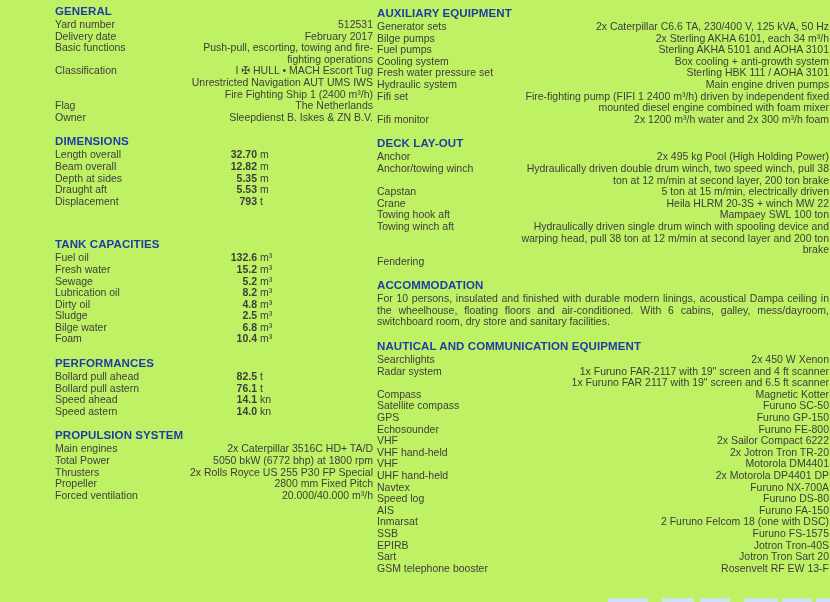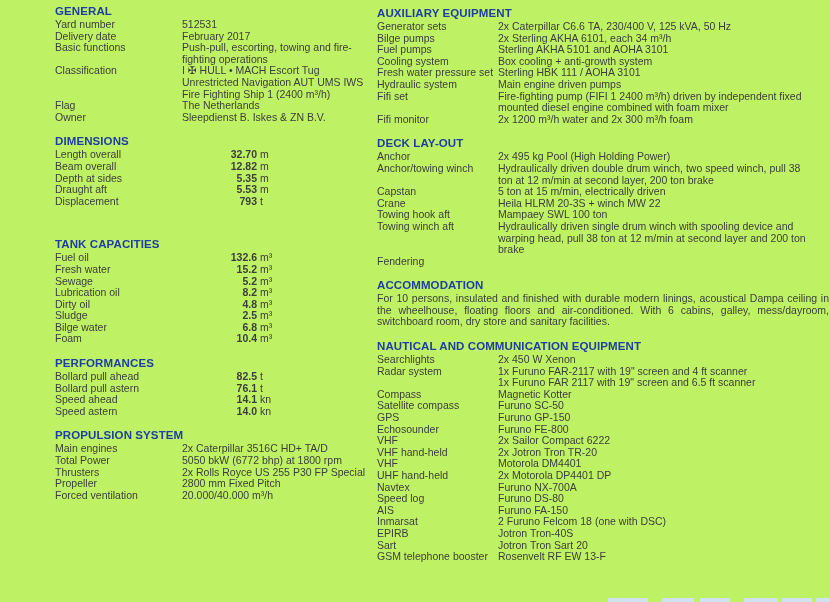--- a/index.html
+++ b/index.html
@@ -16,21 +16,21 @@
   .section { margin-bottom:12px; }
   .sec-title {
     font-weight:700; font-size:11.5px; line-height:13px;
     color:#1f3da6; margin-bottom:1px; letter-spacing:0.1px;
   }
   .row { display:flex; align-items:flex-start; }
   .lbl { flex:none; white-space:nowrap; }
   .col-left  .lbl { width:127px; }
   .col-right .lbl { width:121px; }
   .val { flex:1; min-width:0; }
-  .val .line { white-space:nowrap; }
+  .val .line { white-space:nowrap;text-align:right; }
   .num { display:inline-block; width:75px; text-align:right;font-weight:bold; }
   .unit { margin-left:3px; }
   .paragraph { text-align:justify; }
   .watermark-bar { position:absolute; top:598px; height:4px; background:#cfe2ef; }
 </style>
 </head>
 <body>
 
 <div class="doc" style="color: rgb(61, 61, 61); background: #bef264;">
   <div class="col col-left" id="col-left">
@@ -367,20 +367,26 @@
         <div class="row">
           <div class="lbl">AIS</div>
           <div class="val">
             <div class="line">Furuno FA-150</div>
           </div>
         </div>
         <div class="row">
           <div class="lbl">Inmarsat</div>
           <div class="val">
             <div class="line">2 Furuno Felcom 18 (one with DSC)</div>
+          </div>
+        </div>
+        <div class="row">
+          <div class="lbl">SSB</div>
+          <div class="val">
+            <div class="line">Furuno FS-1575</div>
           </div>
         </div>
         <div class="row">
           <div class="lbl">EPIRB</div>
           <div class="val">
             <div class="line">Jotron Tron-40S</div>
           </div>
         </div>
         <div class="row">
           <div class="lbl">Sart</div>

